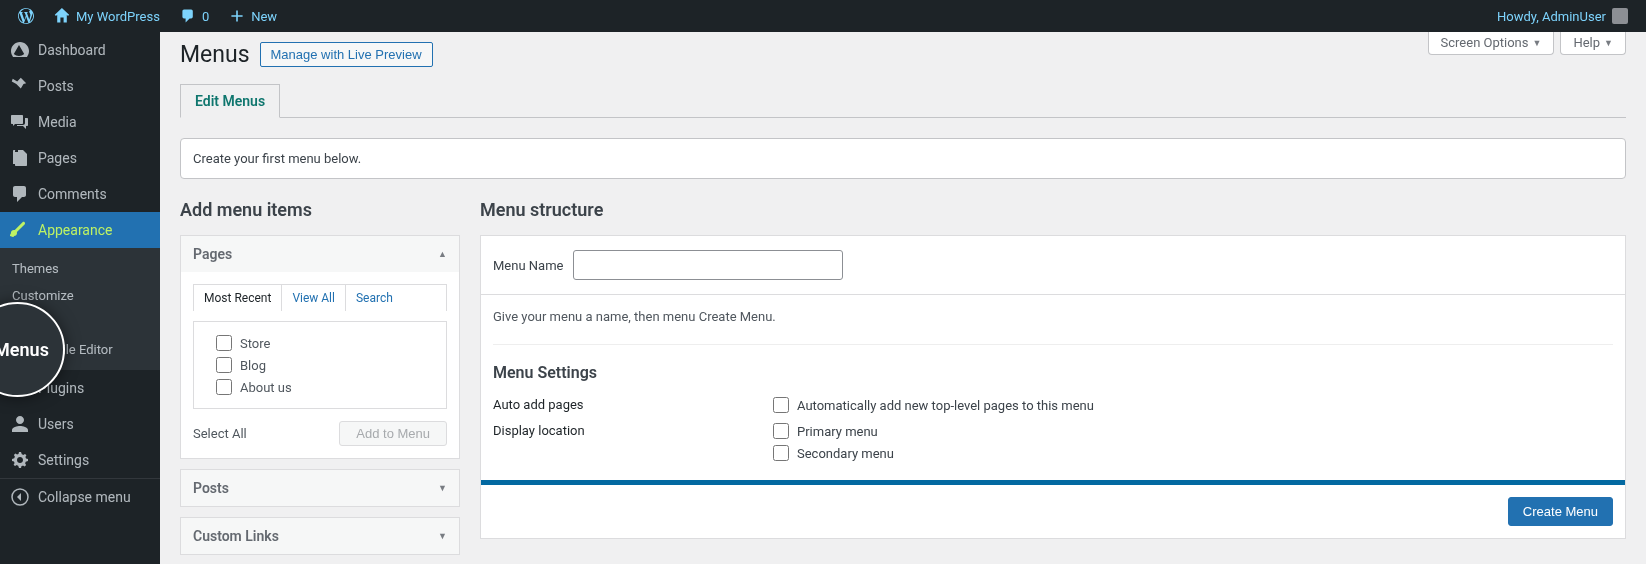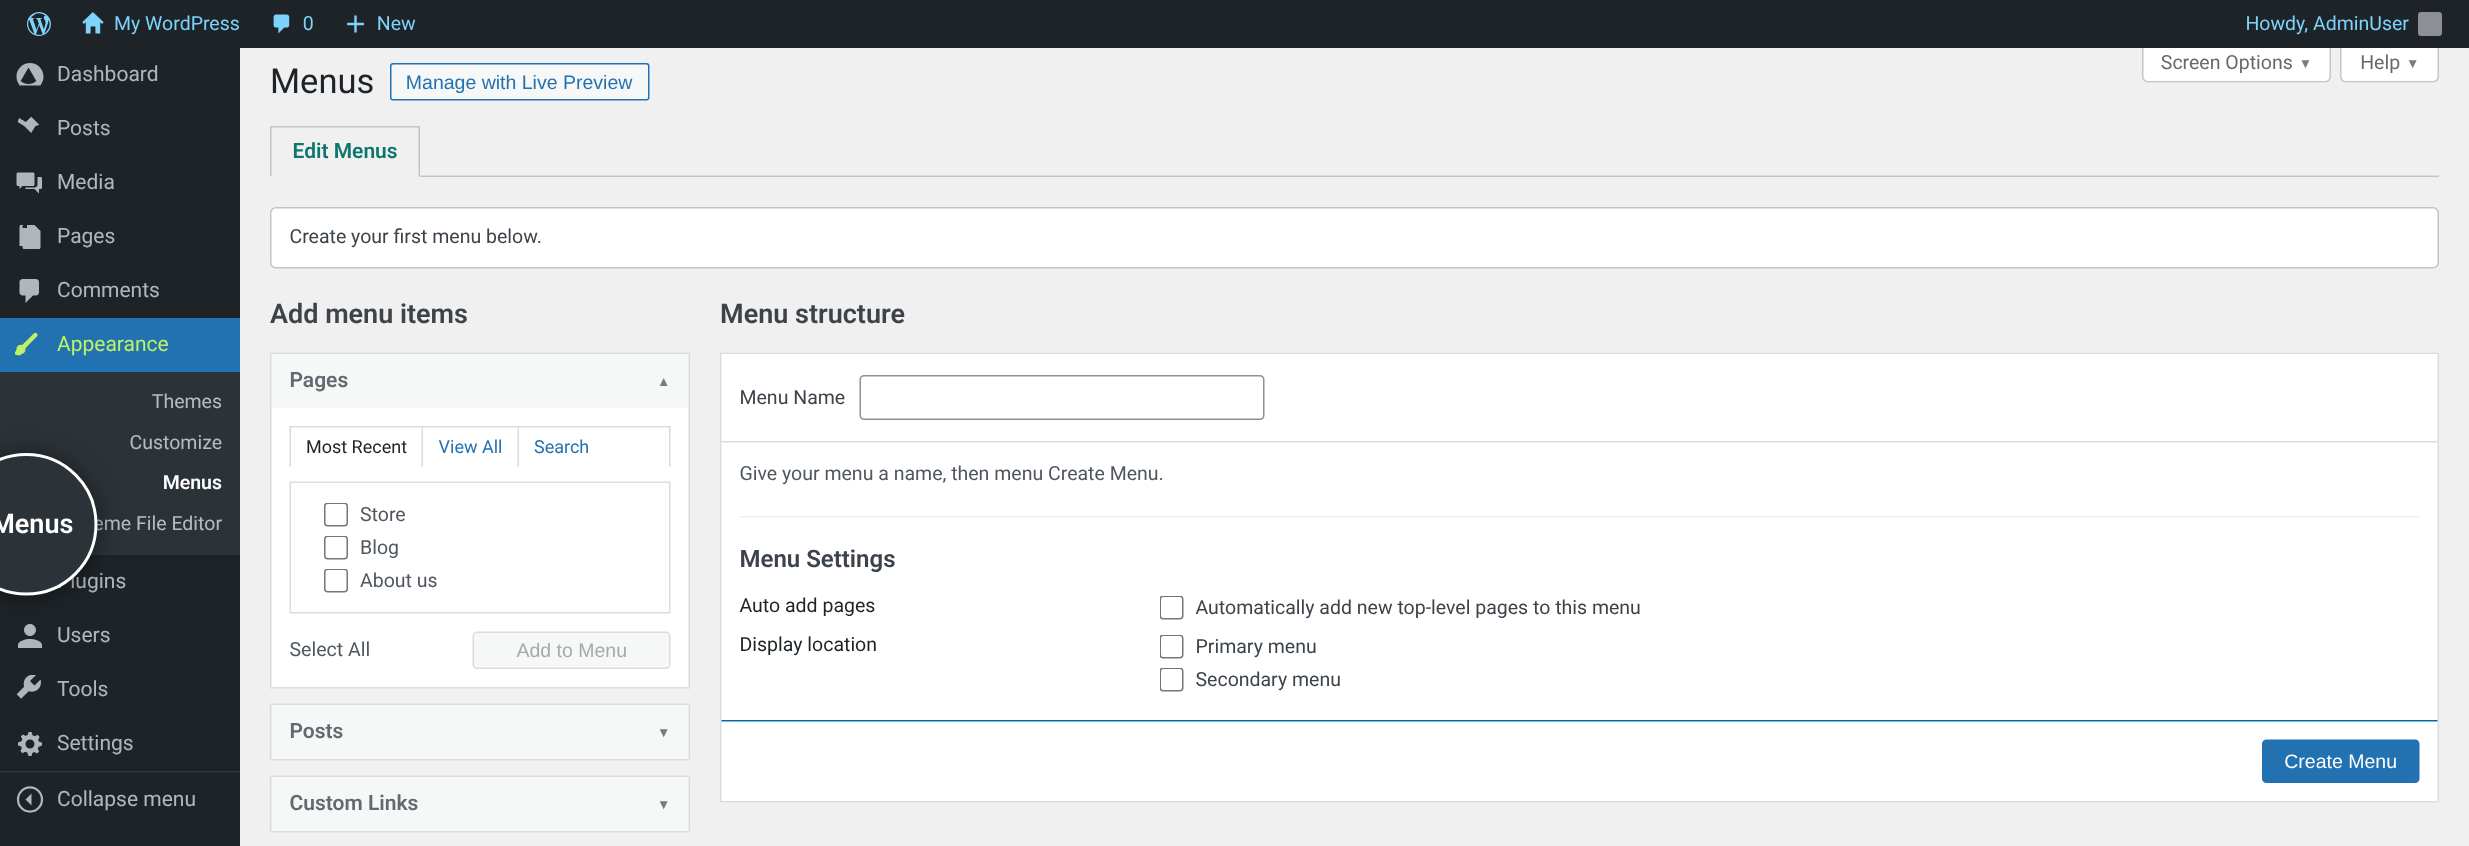--- a/index.html
+++ b/index.html
@@ -12,21 +12,21 @@
 .ab-avatar { width: 16px; height: 16px; background: #8c8f94; border-radius: 2px; }
 
 .wrap-main { display: flex; min-height: calc(100vh - 32px); }
 
 .sidebar { width: 160px; background: #1d2327; color: #f0f0f1; position: relative; }
 .sidebar-item { display: flex; align-items: center; gap: 8px; padding: 8px 10px; cursor: pointer; color: rgba(240,246,252,.7); font-size: 14px; }
 .sidebar-item.active { background: #2271b1; color: #bef264; position: relative; }
 .sidebar-item.active::after { content: ''; position: absolute; right: -8px; top: 50%; transform: translateY(-50%); border: 8px solid transparent; border-right-color: #f0f0f1; }
 .sidebar-icon { width: 20px; height: 20px; display: inline-flex; align-items: center; justify-content: center; fill: currentColor; }
 .submenu { background: #2c3338; padding: 7px 0; }
-.submenu-item { padding: 6px 12px; font-size: 13px; color: rgba(240,246,252,.7); cursor: pointer; text-align: right; }
+.submenu-item { padding: 6px 12px; font-size: 13px; color: rgba(240,246,252,.7); cursor: pointer; }
 .submenu-item.current { color: #fff; font-weight: 600; }
 .collapse { border-top: 1px solid #32373c; }
 
 .lens { position: absolute; left: -30px; top: 270px; width: 95px; height: 95px; border: 2px solid #fff; border-radius: 50%; background: #2c3338; display: flex; align-items: center; justify-content: center; color: #fff; font-size: 18px; font-weight: 600; box-shadow: 0 0 15px rgba(0,0,0,.5); pointer-events: none; overflow:hidden;}
 .lens span{transform:translateX(4px);}
 .content { flex: 1; padding: 0 20px 40px; position: relative; }
 
 .page-head { display: flex; align-items: center; gap: 10px; padding: 9px 0 4px; }
 .page-title { font-size: 23px; font-weight: 400; color: #1d2327; }
 .header-action { border: 1px solid #2271b1; color: #2271b1; background: #f6f7f7; padding: 4px 10px; font-size: 13px; border-radius: 2px; cursor: pointer; }
@@ -48,34 +48,34 @@
 .accordion-header { padding: 10px 12px; font-weight: 600; font-size: 14px; color: #646970; display: flex; justify-content: space-between; align-items: center; cursor: pointer; }
 .accordion-body { padding: 12px; background: #fff; border-top: 1px solid #dcdcde; margin: 0 -1px -1px; border: 1px solid #dcdcde; border-top: none; }
 .inner-tabs { display: flex; border: 1px solid #dcdcde; border-bottom: none; margin-bottom: 10px; font-size: 12px; }
 .inner-tab { padding: 6px 10px; border-right: 1px solid #dcdcde; cursor: pointer; color: #2271b1; }
 .inner-tab.active { color: #1d2327; border-bottom: none; }
 .check-list { border: 1px solid #dcdcde; padding: 10px; }
 .check-item { display: flex; align-items: center; gap: 8px; padding: 3px 0 3px 12px; font-size: 13px; color: #50575e; }
 .check-item input { width: 16px; height: 16px; border: 1px solid #8c8f94; }
 .acc-footer { display: flex; justify-content: space-between; align-items: center; padding-top: 12px; }
 .link-btn { color: #2271b1; cursor: pointer; font-size: 13px; }
-.btn-secondary { border: 1px solid #dcdcde; background: #f6f7f7; color: #a7aaad; padding: 4px 28px; border-radius: 3px; font-size: 13px; }
+.btn-secondary { border: 1px solid #dcdcde; background: #f6f7f7; color: #a7aaad; padding: 4px 16px; border-radius: 3px; font-size: 13px; }
 
 .menu-settings-box { background: #fff; border: 1px solid #dcdcde; }
 .menu-name-row { display: flex; align-items: center; gap: 10px; padding: 14px 12px; border-bottom: 1px solid #dcdcde; }
 .menu-name-row input { border: 1px solid #8c8f94; padding: 4px 8px; width: 270px; height: 30px; border-radius: 3px; }
 .menu-body { padding: 14px 12px; }
 .hint { font-size: 13px; color: #50575e; margin-bottom: 20px; }
 .sub-title { font-size: 16px; font-weight: 600; margin: 14px 0 10px; border-top: 1px solid #eee; padding-top: 18px;}
 .setting-row { display: flex; align-items: flex-start; padding: 5px 0; font-size: 13px; }
 .setting-row .label { width: 280px; color: #1d2327; }
 .setting-row .opts { display: flex; flex-direction: column; gap: 6px; }
 .setting-row .opt { display: flex; align-items: center; gap: 8px; }
 .setting-row input[type=checkbox] { width: 16px; height: 16px; border: 1px solid #8c8f94; border-radius: 3px; }
-.menu-footer { border-top: 1px solid #0369a1; padding: 12px; display: flex; justify-content: flex-end; }
+.menu-footer { border-top: 5px solid #0369a1; padding: 12px; display: flex; justify-content: flex-end; }
 .btn-primary { background: #2271b1; color: #fff; border: 1px solid #2271b1; padding: 6px 14px; border-radius: 3px; font-size: 13px; cursor: pointer; }
 
 .tri { font-size: 9px; color: #787c82; }
 
 svg { fill: currentColor; }
 </style>
 </head>
 <body>
 
 <div class="admin-bar">
@@ -184,28 +184,20 @@
         </span>
       <span>Plugins</span>
     </div>
     <div class="sidebar-item">
       <span class="sidebar-icon">
           <svg viewBox="0 0 20 20" width="20" height="20">
             <path d="M10 10c2.2 0 4-1.8 4-4s-1.8-4-4-4-4 1.8-4 4 1.8 4 4 4zm0 2c-2.7 0-8 1.3-8 4v2h16v-2c0-2.7-5.3-4-8-4z"></path>
           </svg>
         </span>
       <span>Users</span>
-    </div>
-    <div class="sidebar-item">
-      <span class="sidebar-icon">
-          <svg viewBox="0 0 20 20" width="20" height="20">
-            <path d="M17 3l-4 4-3-3 4-4c-2.2-.7-4.7-.2-6.4 1.5-1.7 1.7-2.2 4.2-1.5 6.4l-5 5 3 3 5-5c2.2.7 4.7.2 6.4-1.5C17.2 7.7 17.7 5.2 17 3z"></path>
-          </svg>
-        </span>
-      <span>Tools</span>
     </div>
     <div class="sidebar-item">
       <span class="sidebar-icon">
           <svg viewBox="0 0 20 20" width="20" height="20">
             <path d="M18 11V9l-2-.5c-.1-.5-.3-1-.6-1.4l1-1.8-1.4-1.4-1.8 1c-.4-.3-.9-.5-1.4-.6L11 2H9l-.5 2c-.5.1-1 .3-1.4.6l-1.8-1L3.9 5l1 1.8c-.3.4-.5.9-.6 1.4L2 9v2l2 .5c.1.5.3 1 .6 1.4l-1 1.8 1.4 1.4 1.8-1c.4.3.9.5 1.4.6L9 18h2l.5-2c.5-.1 1-.3 1.4-.6l1.8 1 1.4-1.4-1-1.8c.3-.4.5-.9.6-1.4L18 11zm-8 2c-1.7 0-3-1.3-3-3s1.3-3 3-3 3 1.3 3 3-1.3 3-3 3z"></path>
           </svg>
         </span>
       <span>Settings</span>
     </div>
     <div class="sidebar-item collapse">

